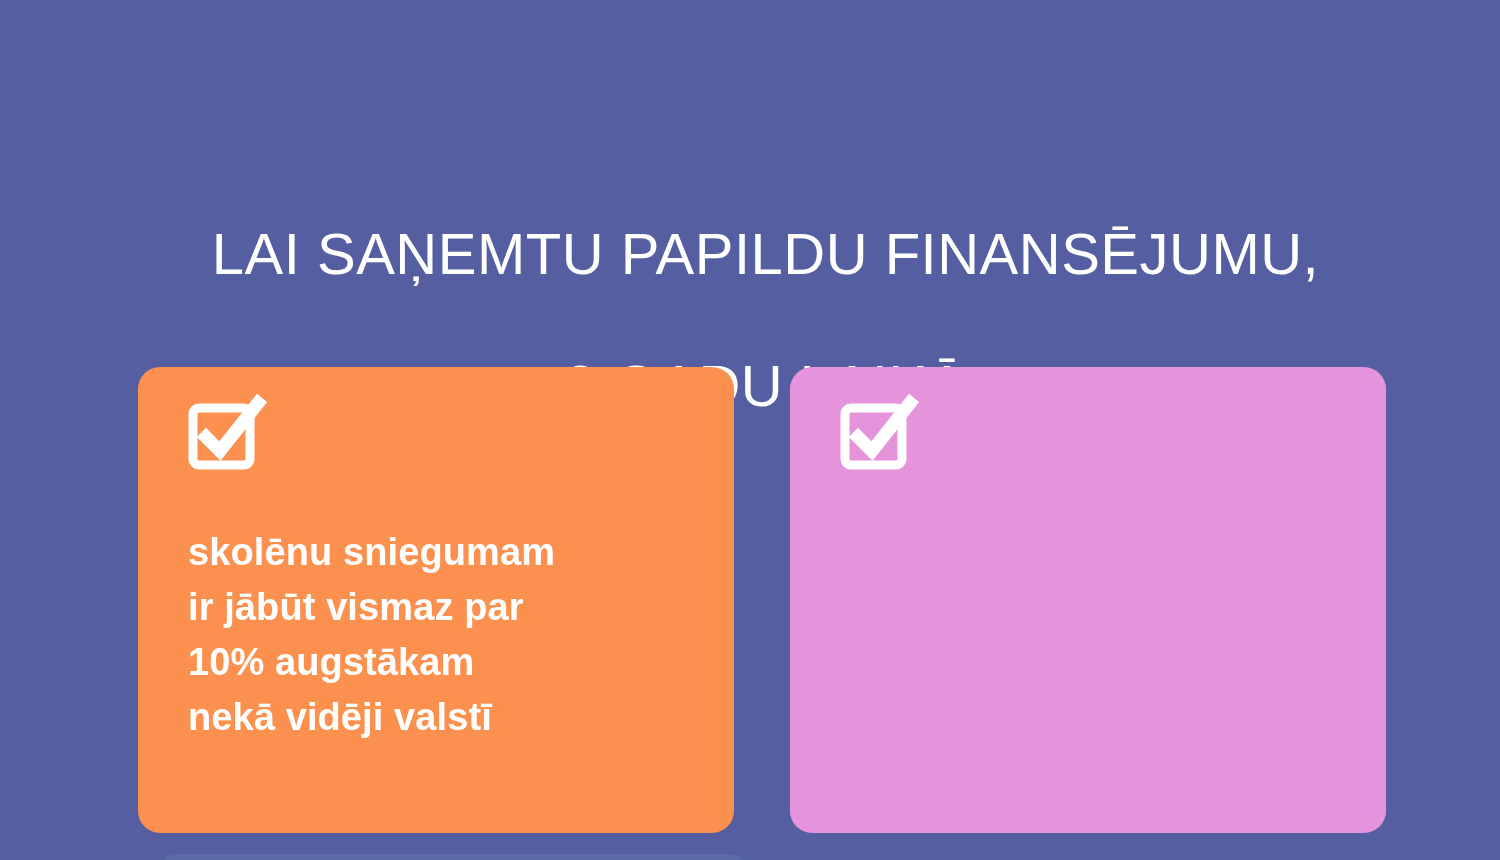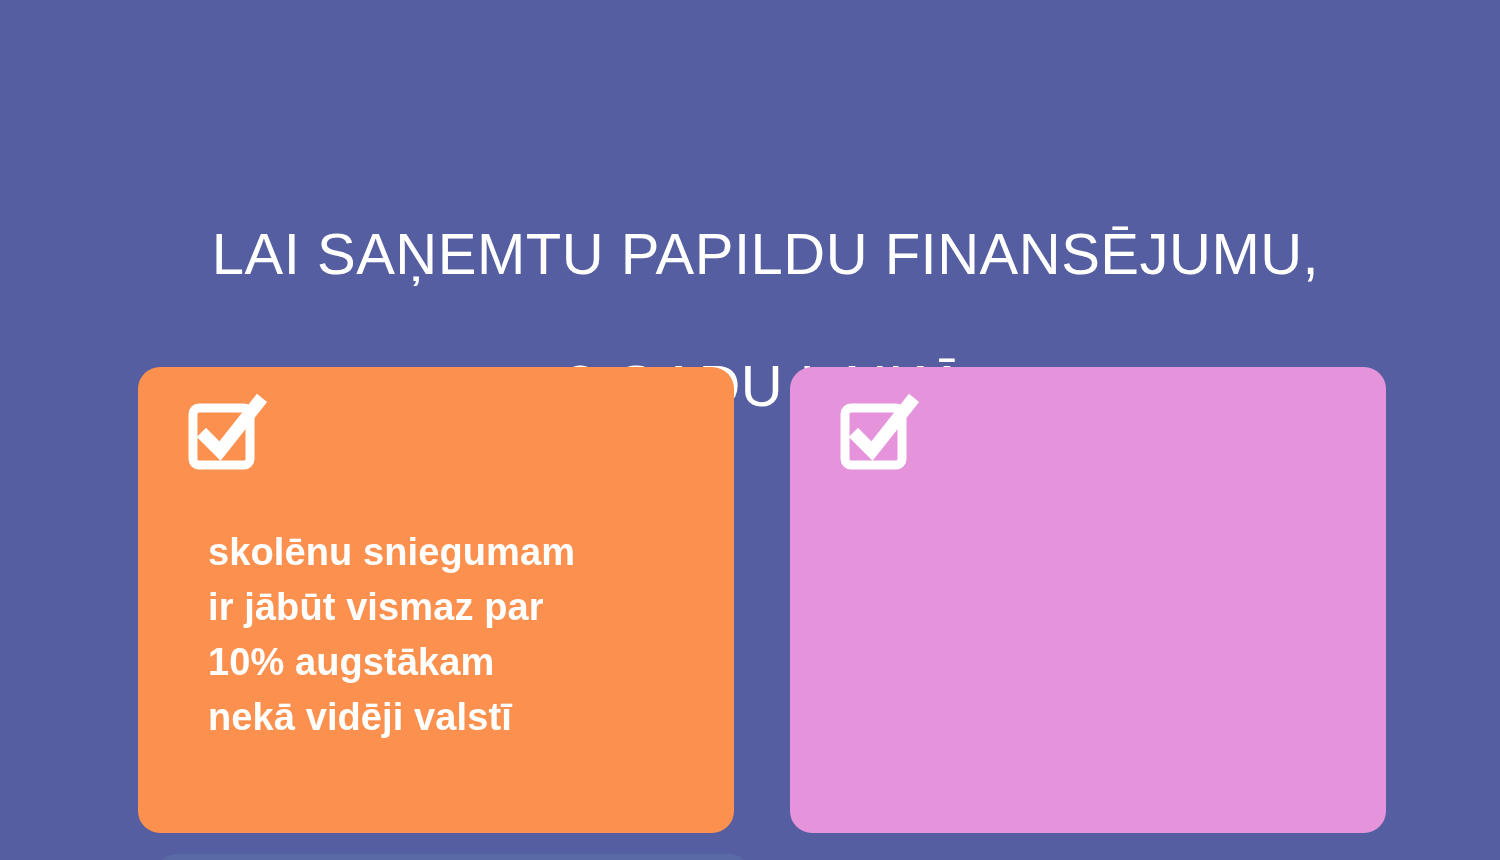--- a/index.html
+++ b/index.html
@@ -85,21 +85,20 @@
 
   
   .card-text {
     margin-top: 52px;
     color: #ffffff;
     font-weight: 700;
     font-size: 38px;
     line-height: 55px;
     letter-spacing: 0.1px;
     white-space: pre-line;
-    margin-left: 20px;
   }
 
   
   #card-below-fold {
     position: absolute;
     left: 155px;
     top: 854px;
     width: 596px;
     height: 22px;
     border-radius: 22px 22px 0 0;

